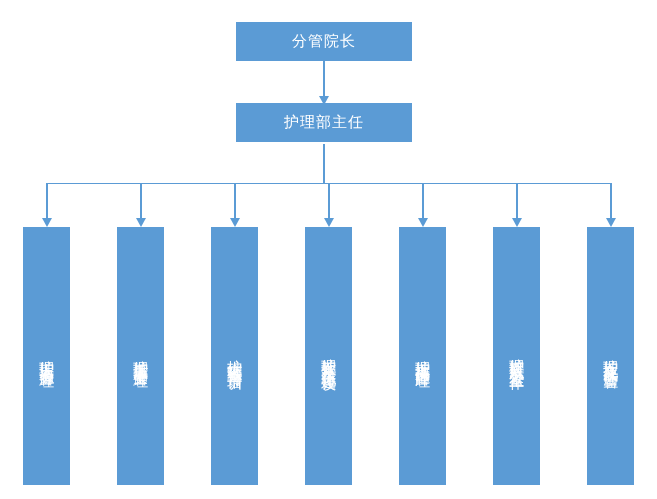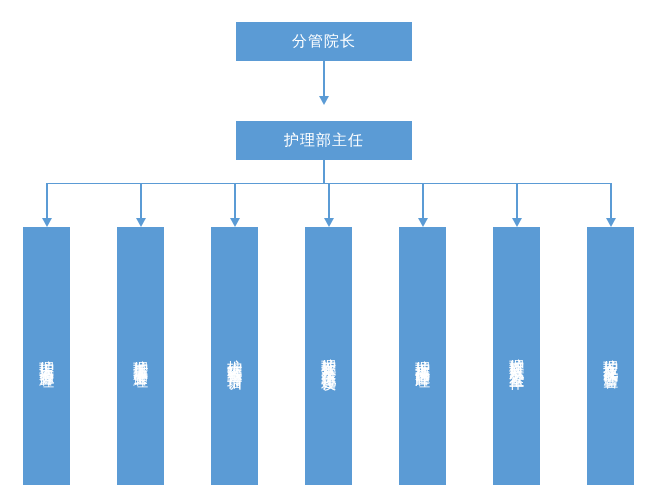--- a/index.html
+++ b/index.html
@@ -32,21 +32,21 @@
   .node-top {
     left: 236px;
     top: 22px;
     width: 176px;
     height: 39px;
     font-size: 15px;
     letter-spacing: 1px;
   }
   .node-second {
     left: 236px;
-    top: 121px;
+    top: 103px;
     width: 176px;
     height: 39px;
     font-size: 15px;
     letter-spacing: 1px;
   }
   .node-leaf {
     top: 227px;
     width: 47px;
     height: 258px;
     font-size: 15px;

